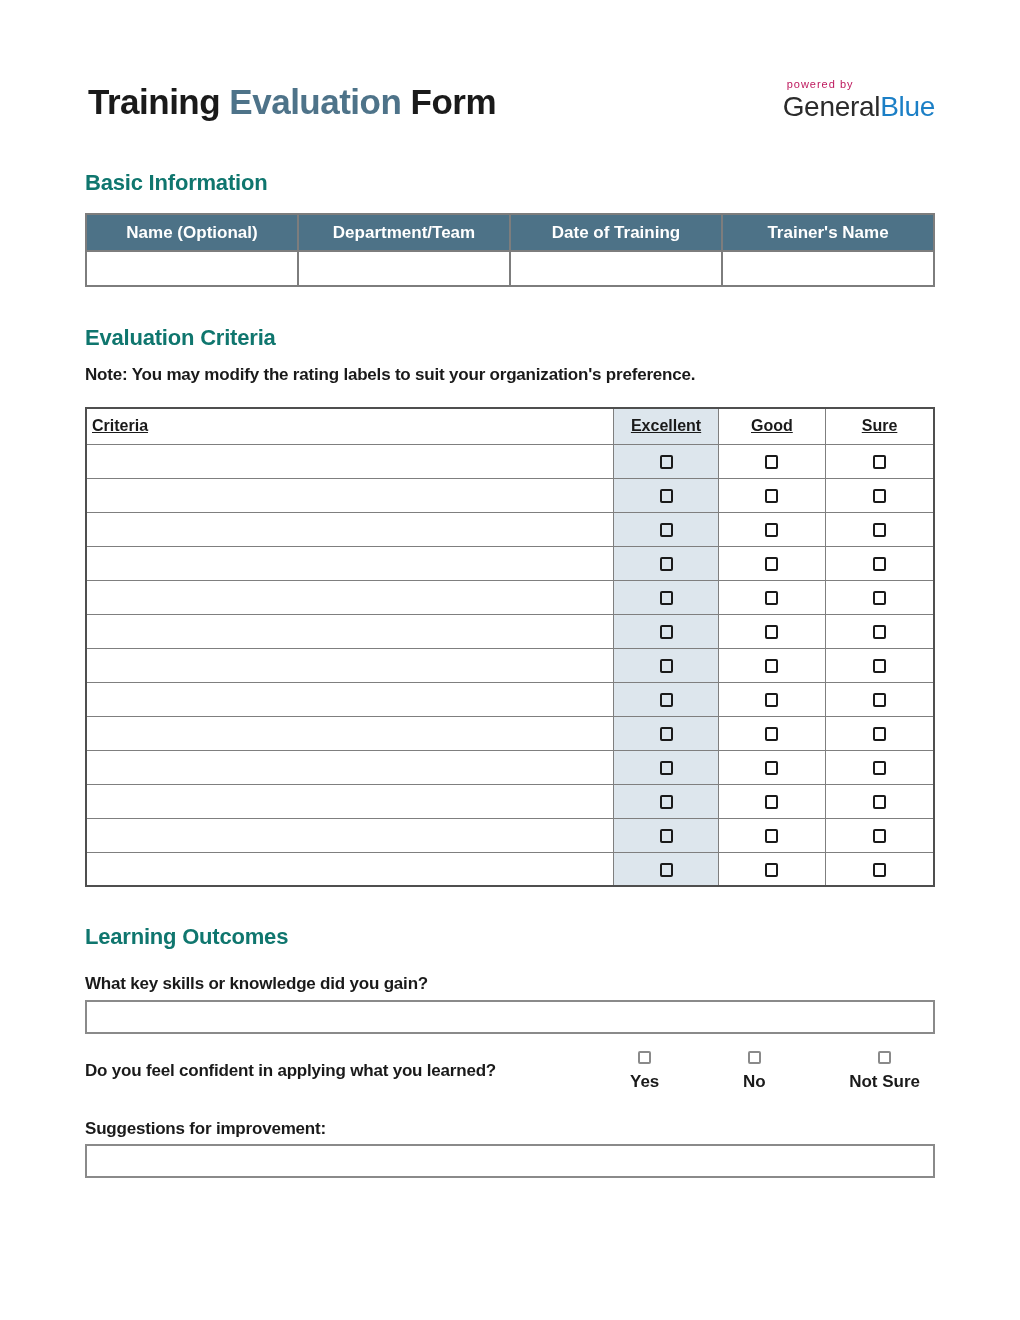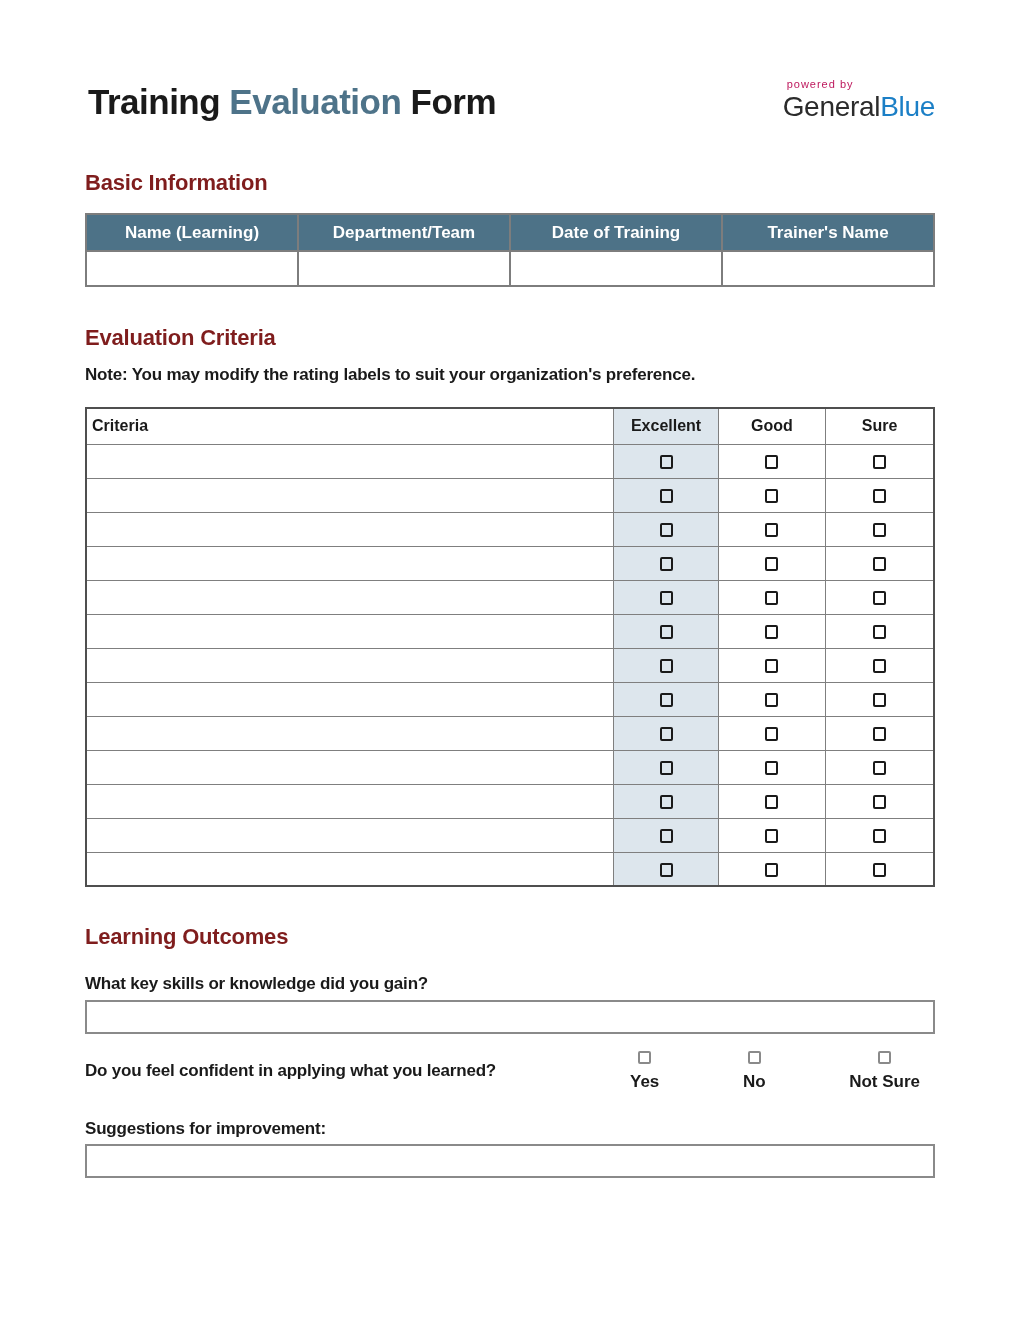--- a/index.html
+++ b/index.html
@@ -17,21 +17,21 @@
   .doc-header { display: flex; justify-content: space-between; align-items: flex-start; }
   .doc-title { font-size: 35px; font-weight: bold; letter-spacing: -0.5px; padding-left: 3px; padding-top: 4px; }
   .doc-title .t-accent { color: #4e7389; }
   .logo-block { text-align: left; padding-top: 0; }
   .powered-by { font-size: 11px; color: #be185d; letter-spacing: 1px; padding-left: 4px; }
   .brand { font-size: 28px; letter-spacing: -0.3px; margin-top: 1px; color: #2b2b2b; }
   .brand .brand-blue { color: #1b7fc6; }
 
   
   h2.section-heading {
-    color: #7f1d1d;
+    color: #0f766e;
     font-size: 22px;
     font-weight: bold;
     letter-spacing: -0.2px;
   }
   .basic-heading { margin-top: 47px; }
   .criteria-heading { margin-top: 38px; }
   .outcomes-heading { margin-top: 37px; }
 
   
   table { border-collapse: collapse; width: 850px; table-layout: fixed; }
@@ -54,21 +54,21 @@
   .basic-table { border: 2px solid #606060; }
 
   
   .note-text { margin-top: 14px; font-size: 17px; font-weight: bold; letter-spacing: -0.2px; }
   .criteria-table { margin-top: 22px; border: 2px solid #4f4f4f; }
   .criteria-table th, .criteria-table td {
     border: 1.5px solid #7f7f7f;
     vertical-align: middle;
     text-align: center;
   }
-  .criteria-table th { font-size: 16px; font-weight: bold; height: 36px; background: #ffffff; }
+  .criteria-table th { font-size: 16px; font-weight: bold; height: 36px; background: #ffffff; text-decoration: underline; }
   .criteria-table th.col-criteria { text-align: left; padding-left: 5px; font-weight: bold; }
   .criteria-table td { height: 34px; background: #ffffff; }
   .col-criteria { width: 526px; }
   .col-excellent { width: 104px; }
   .col-good { width: 107px; }
   .col-poor { width: 108px; }
   .cell-excellent, th.col-excellent { background: #dde6ed !important; }
 
   .cbx {
     display: inline-block;
@@ -121,21 +121,21 @@
     <div class="logo-block">
       <div class="powered-by">powered by</div>
       <div class="brand"><span>General</span><span class="brand-blue">Blue</span></div>
     </div>
   </div>
 
   <h2 class="section-heading basic-heading">Basic Information</h2>
   <table class="basic-table">
     <thead>
       <tr>
-        <th>Name (Learning)</th>
+        <th>Name (Optional)</th>
         <th>Department/Team</th>
         <th>Date of Training</th>
         <th>Trainer's Name</th>
       </tr>
     </thead>
     <tbody>
       <tr>
         <td></td>
         <td></td>
         <td></td>

